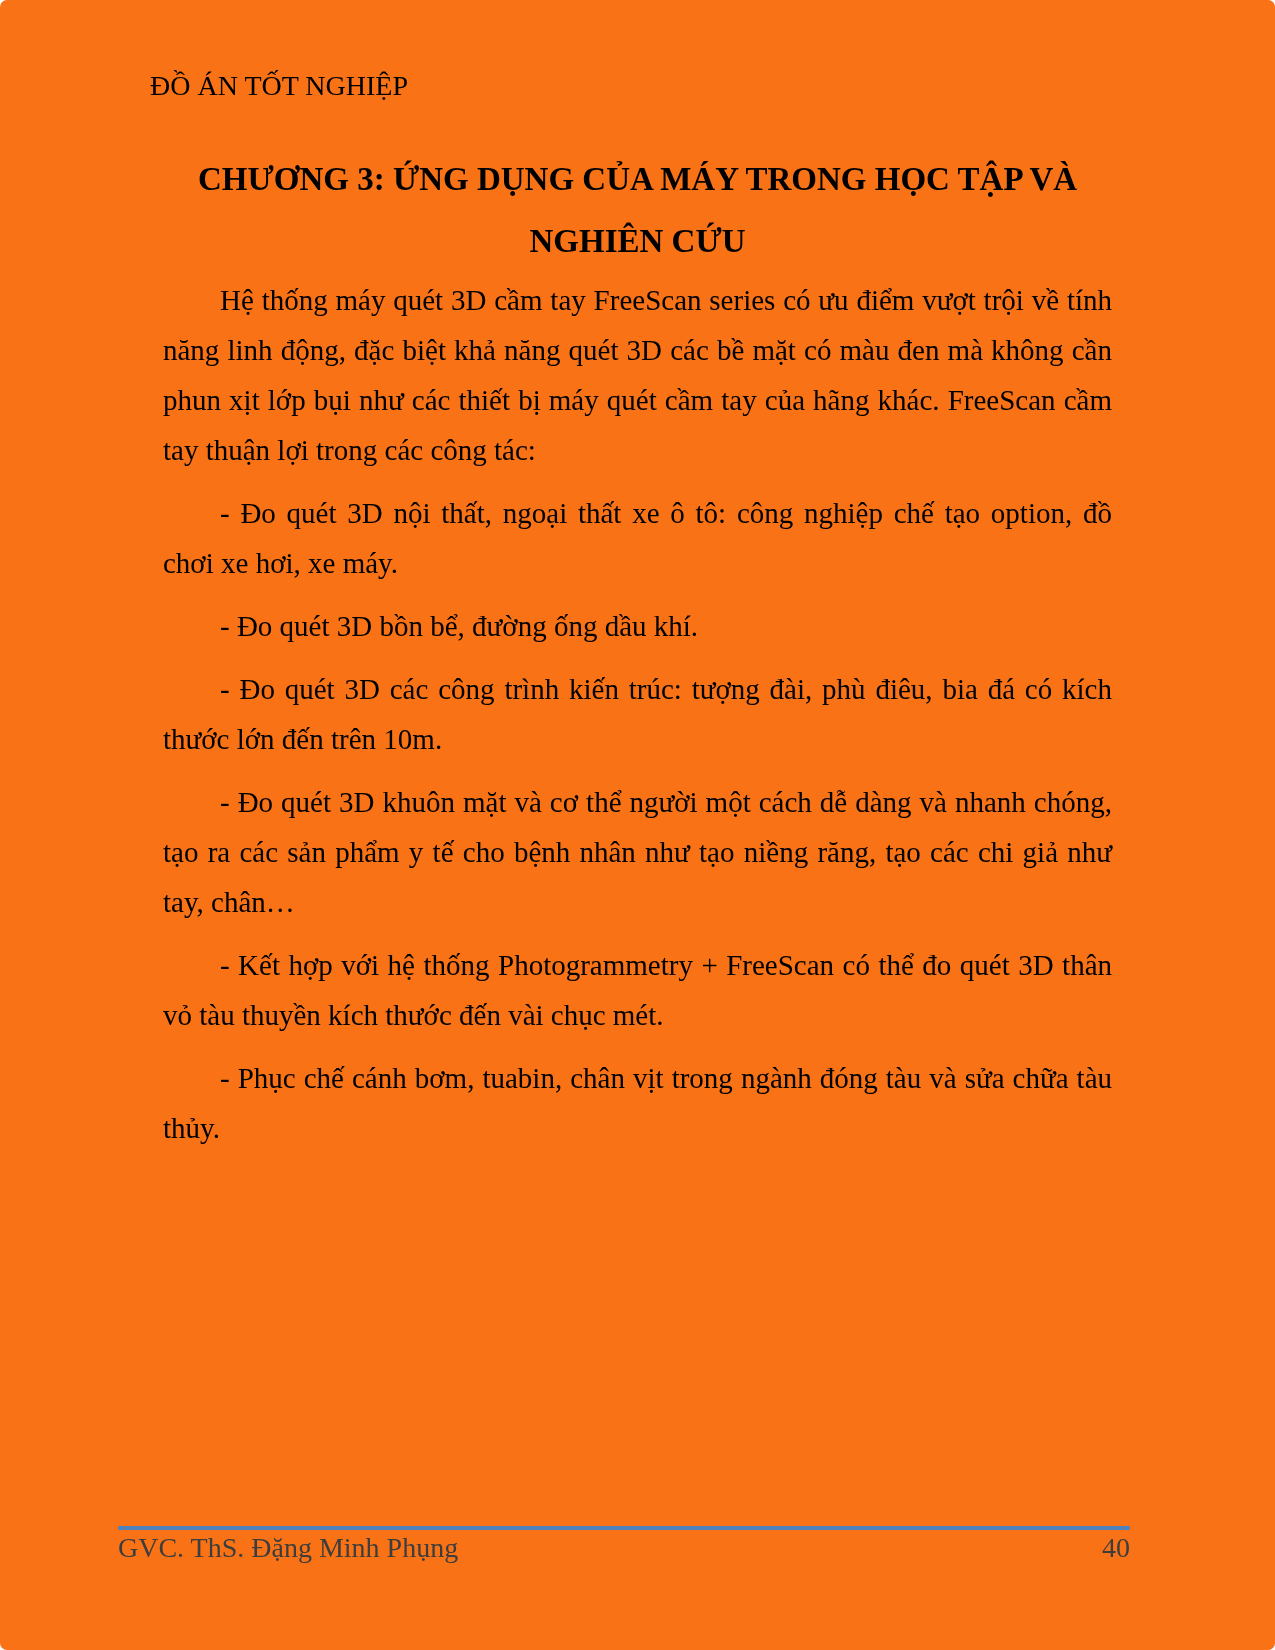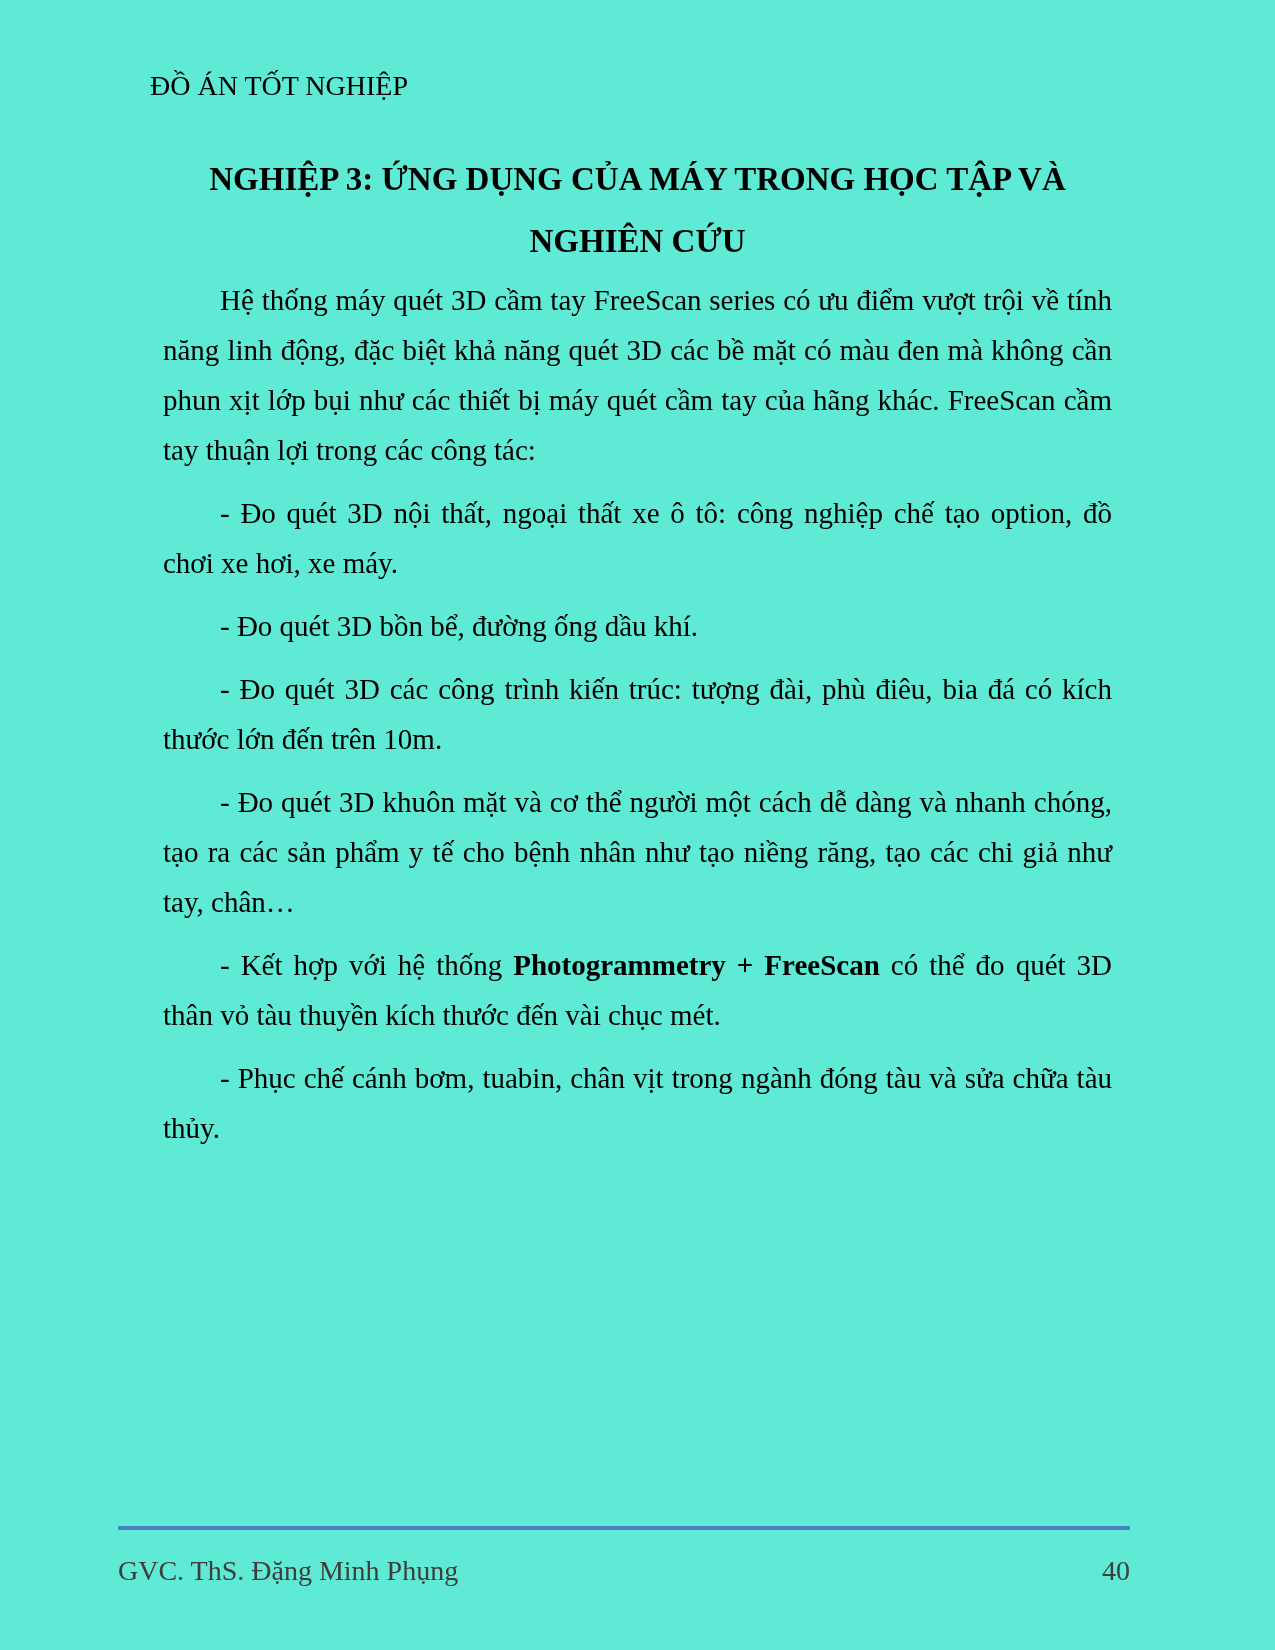--- a/index.html
+++ b/index.html
@@ -4,24 +4,25 @@
 <style>
   html, body {
     margin: 0;
     padding: 0;
     background: #ffffff;
   }
   .page {
     position: relative;
     width: 1275px;
     height: 1650px;
-    background: #5eead4;
+    background: #f97316;
     font-family: "Liberation Serif", "DejaVu Serif", serif;
     color: #000000;
     overflow: hidden;
+    border-radius: 7px;
   }
   .running-header {
     position: absolute;
     top: 70px;
     left: 150px;
     width: 975px;
     display: flex;
     justify-content: space-between;
     font-size: 28px;
     line-height: 32px;
@@ -55,40 +56,40 @@
     top: 1526px;
     left: 118px;
     width: 1012px;
   }
   .footer-rule {
     height: 4px;
     width: 100%;
     background: #4f81bd;
   }
   .footer-row {
-    margin-top: 24px;
+    margin-top: 1px;
     display: flex;
     justify-content: space-between;
     font-size: 28px;
     line-height: 34px;
     color: #3d3d3d;
   }
-  b { font-weight: bold; }
+  b { font-weight: normal; }
 </style>
 </head>
 <body>
 
 <div class="page">
 
   <div class="running-header">
     <span>ĐỒ ÁN TỐT NGHIỆP</span>
   </div>
 
   <div class="chapter-title">
-    <div>NGHIỆP 3: ỨNG DỤNG CỦA MÁY TRONG HỌC TẬP VÀ</div>
+    <div>CHƯƠNG 3: ỨNG DỤNG CỦA MÁY TRONG HỌC TẬP VÀ</div>
     <div>NGHIÊN CỨU</div>
   </div>
 
   <div class="body-text">
     <p>Hệ thống máy quét 3D cầm tay FreeScan series có ưu điểm vượt trội về tính năng linh động, đặc biệt khả năng quét 3D các bề mặt có màu đen mà không cần phun xịt lớp bụi như các thiết bị máy quét cầm tay của hãng khác. FreeScan cầm tay thuận lợi trong các công tác:</p>
     <p><span>- Đo quét 3D nội thất, ngoại thất xe ô tô: công nghiệp chế tạo option, đồ chơi xe hơi, xe máy.</span><b></b><span></span></p>
     <p><span>- Đo quét 3D bồn bể, đường ống dầu khí.</span><b></b><span></span></p>
     <p><span>- Đo quét 3D các công trình kiến trúc: tượng đài, phù điêu, bia đá có kích thước lớn đến trên 10m.</span><b></b><span></span></p>
     <p><span>- Đo quét 3D khuôn mặt và cơ thể người một cách dễ dàng và nhanh chóng, tạo ra các sản phẩm y tế cho bệnh nhân như tạo niềng răng, tạo các chi giả như tay, chân…</span><b></b><span></span></p>
     <p><span>- Kết hợp với hệ thống </span><b>Photogrammetry + FreeScan</b><span> có thể đo quét 3D thân vỏ tàu thuyền kích thước đến vài chục mét.</span></p>

